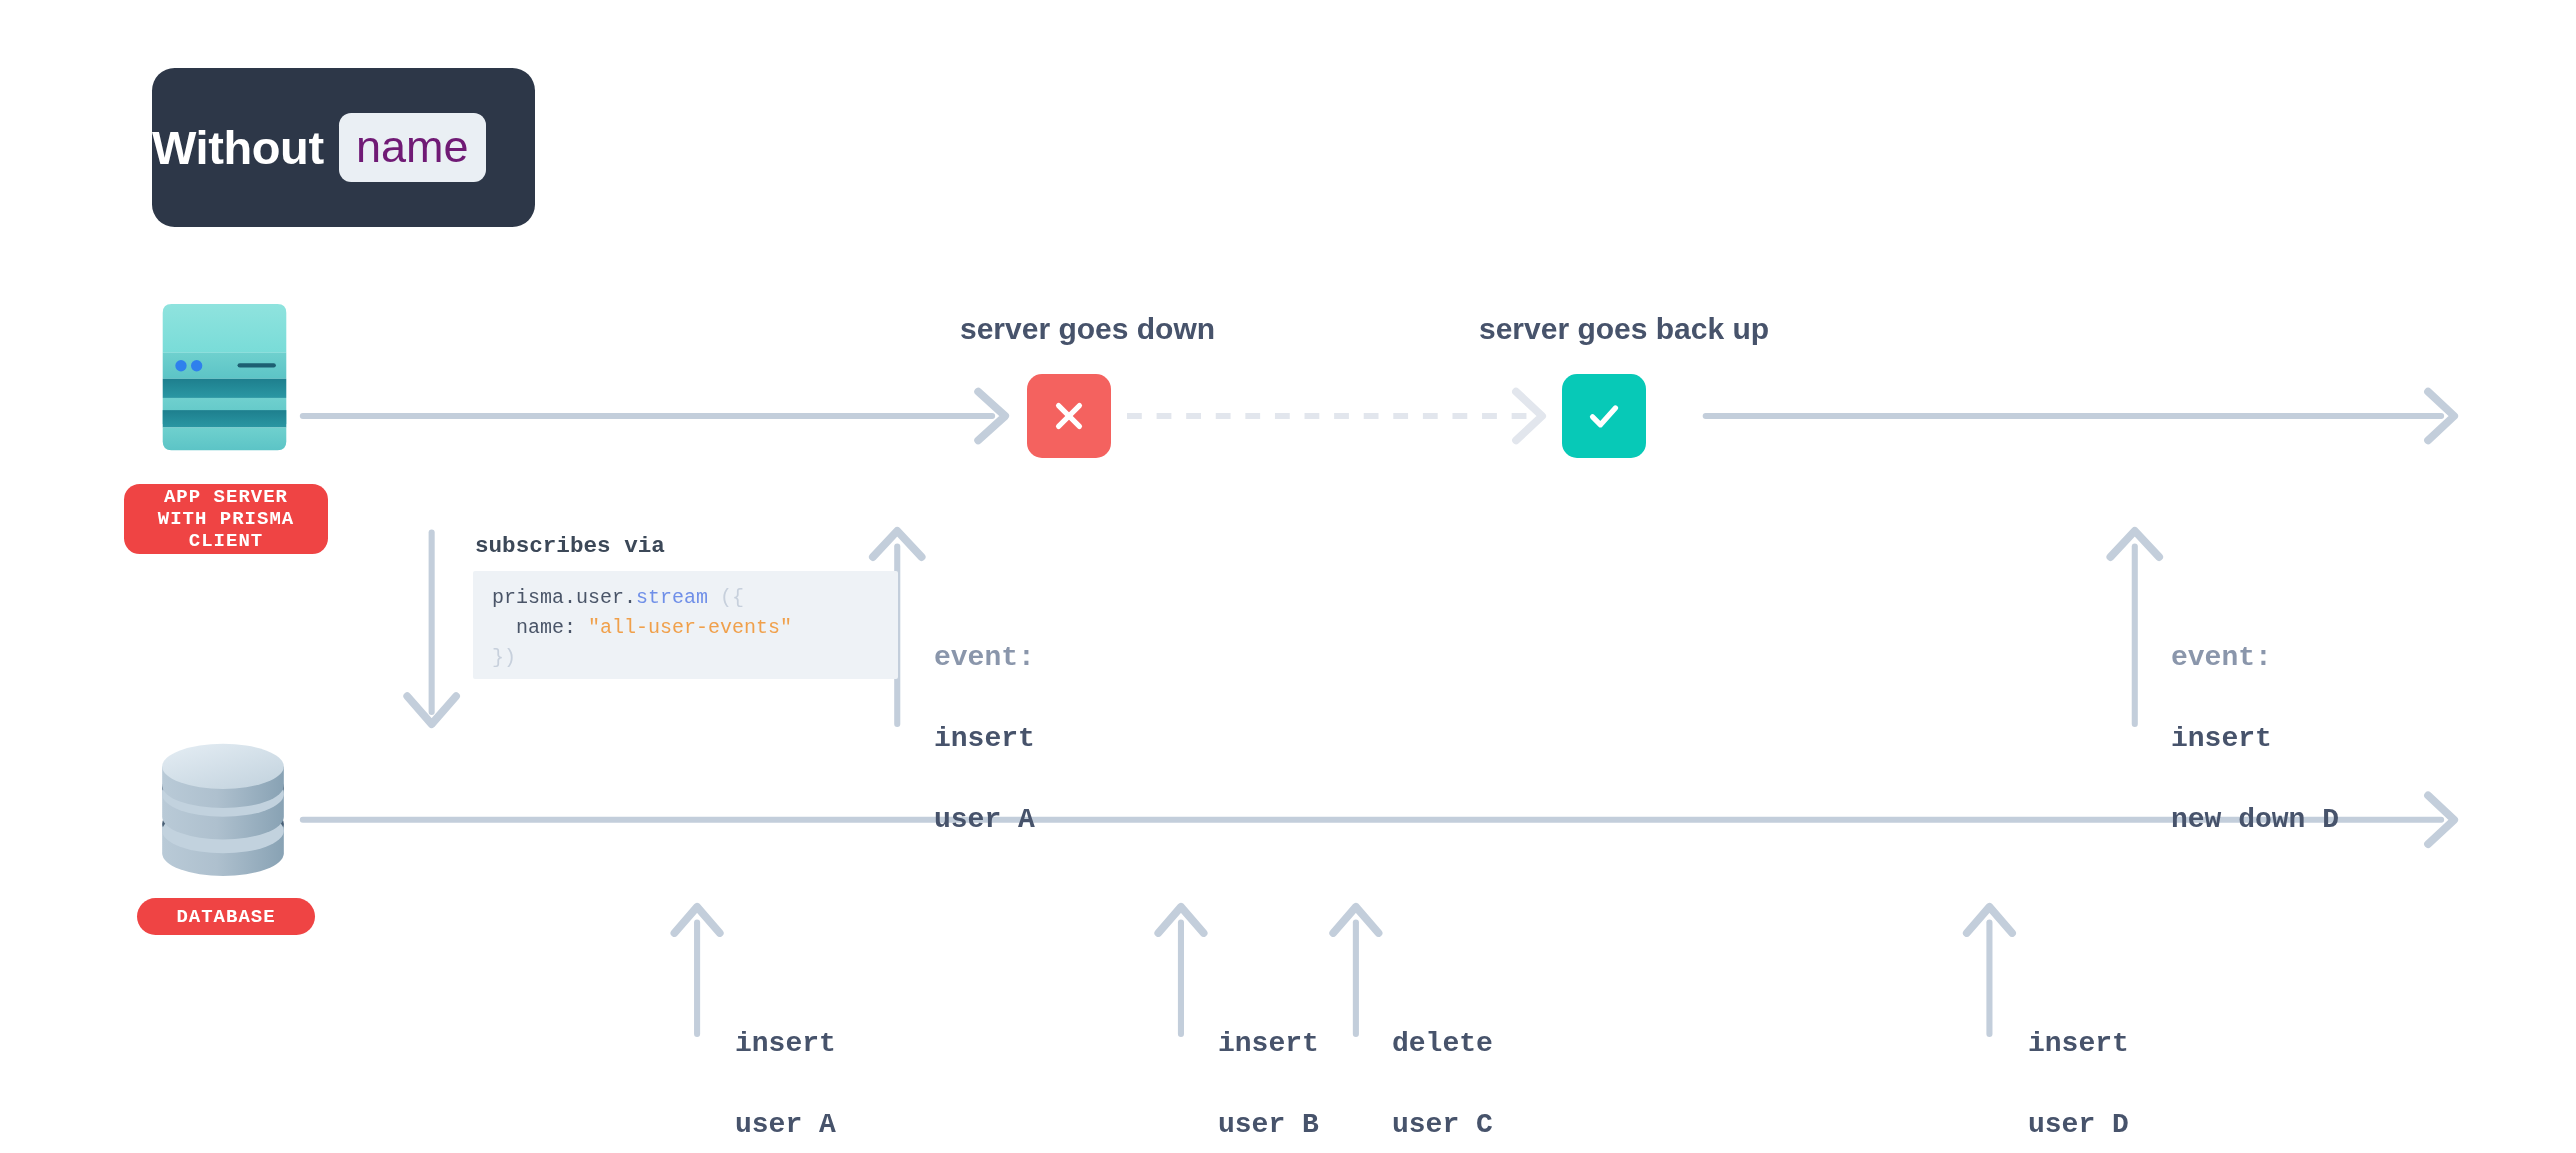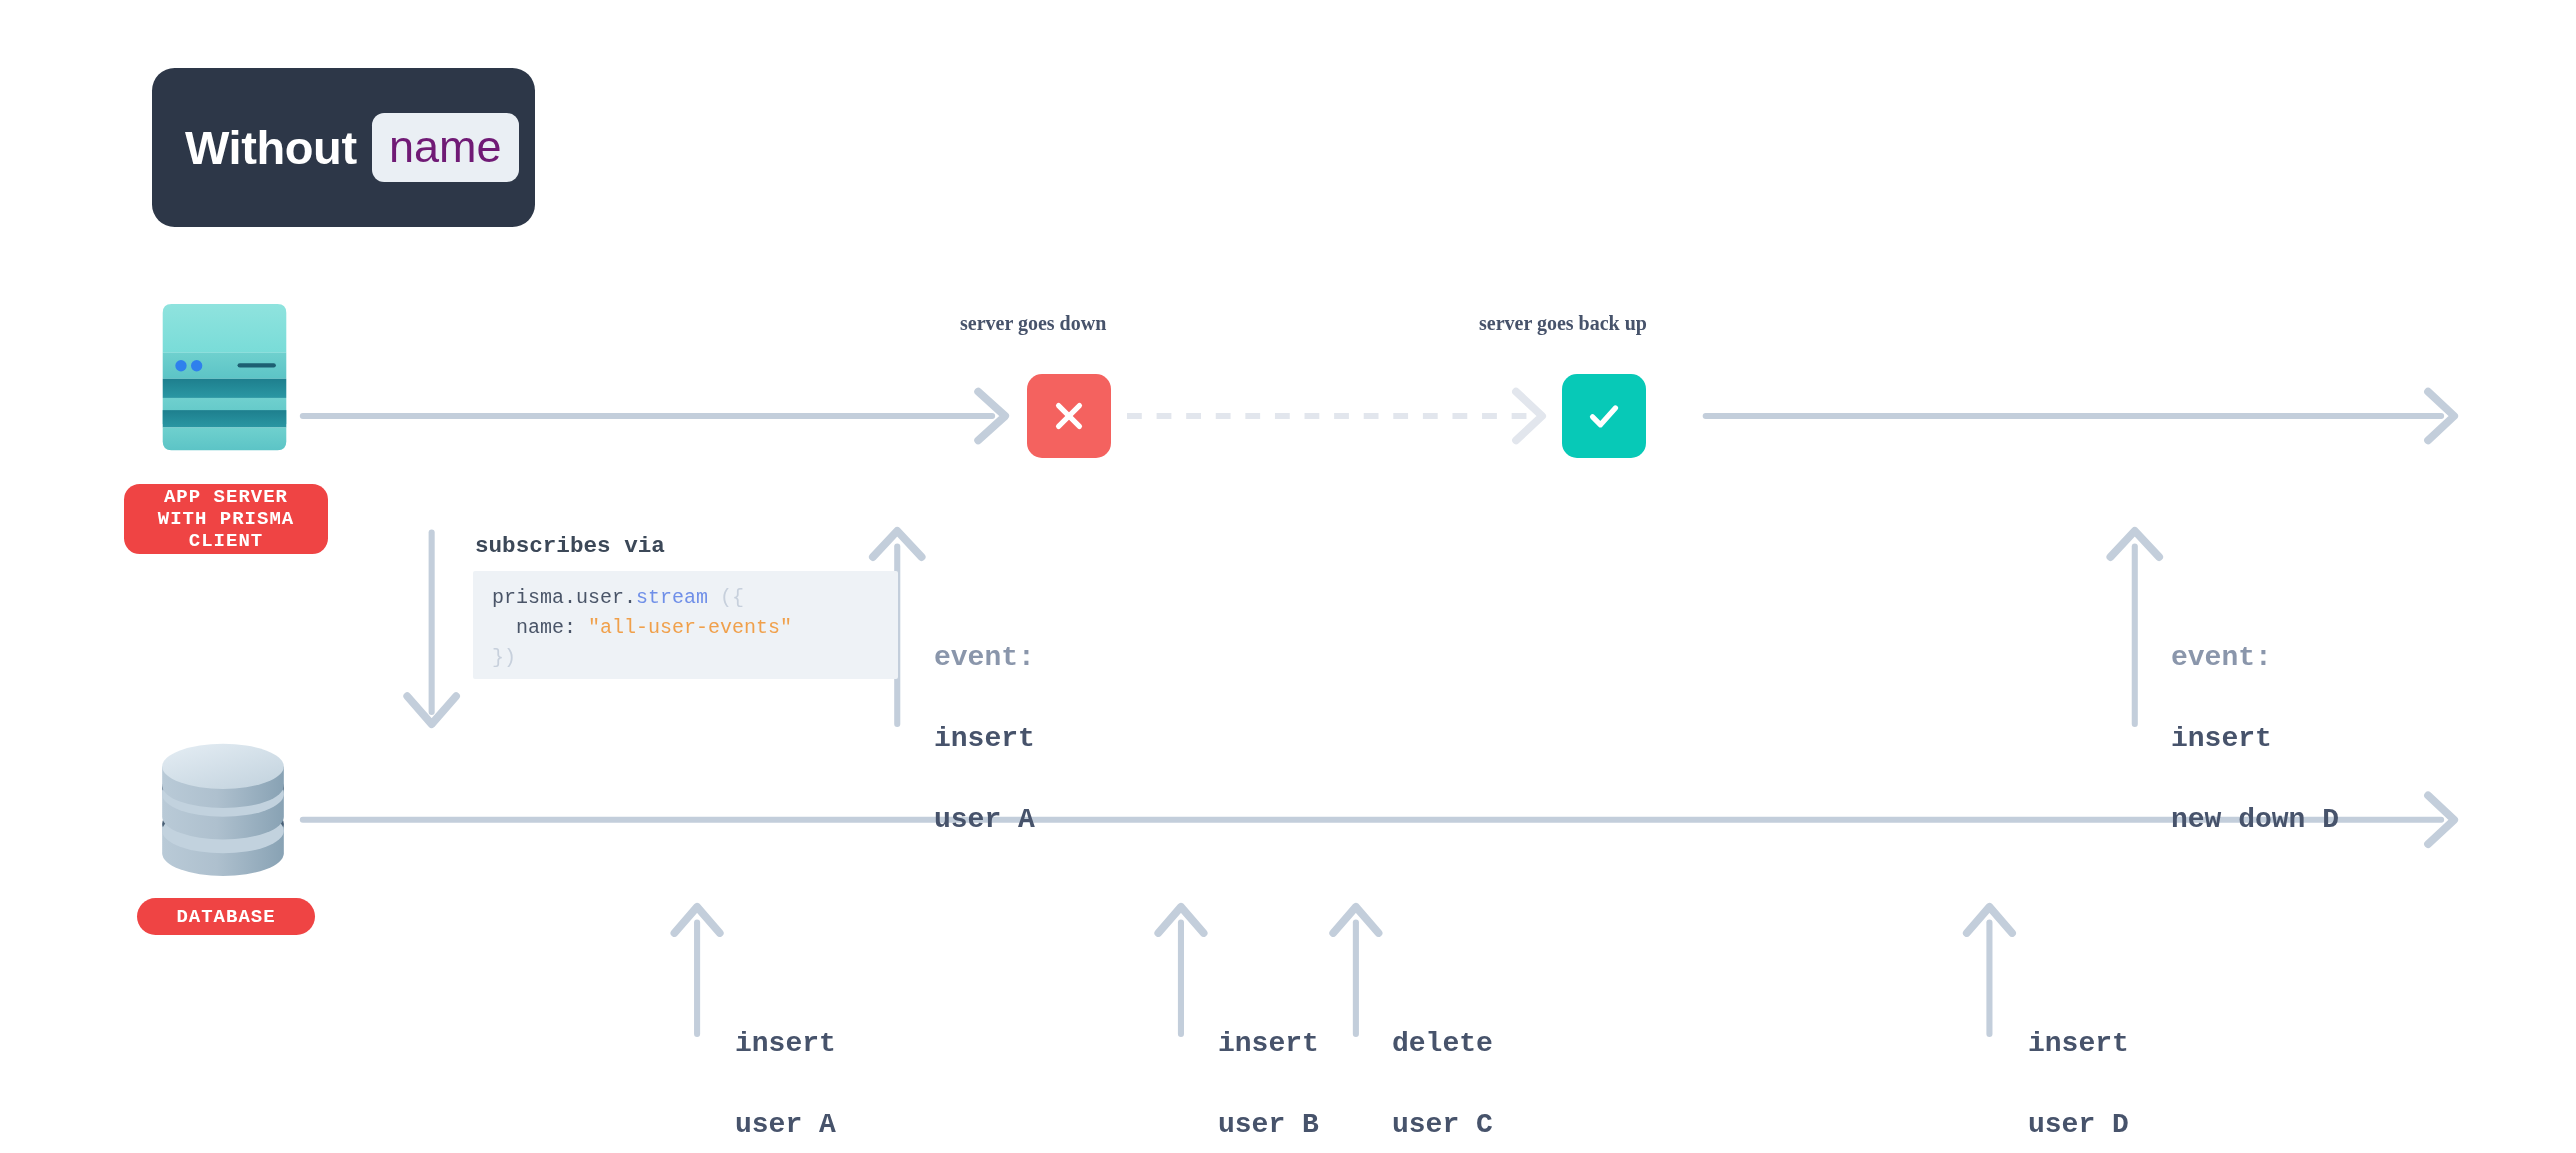--- a/index.html
+++ b/index.html
@@ -22,21 +22,20 @@
   .title-pill {
     position: absolute;
     left: 152px;
     top: 68px;
     width: 383px;
     height: 159px;
     background: #2d3748;
     border-radius: 22.6px;
     display: flex;
     align-items: center;
-    padding-left: 33px;
     box-sizing: border-box;
   }
   .title-word {
     color: #ffffff;
     font-family: "Liberation Sans", sans-serif;
     font-weight: bold;
     font-size: 47px;
     letter-spacing: -0.4px;
   }
   .title-chip {
@@ -132,23 +131,23 @@
     font-size: 28px;
     color: #47536b;
     white-space: pre;
     line-height: 27px;
   }
   .event-head {
     color: #8a96ab;
   }
   .caption-above {
     position: absolute;
-    font-family: Liberation Serif, serif;
-    font-weight: bold;
-    font-size: 20px;
+    font-family: Liberation Sans, sans-serif;
+    font-weight: bold;
+    font-size: 30px;
     color: #47536b;
     white-space: pre;
   }
 
   
   .subscribes-title {
     position: absolute;
     left: 475px;
     top: 533px;
     font-family: "Liberation Mono", "DejaVu Sans Mono", monospace;

